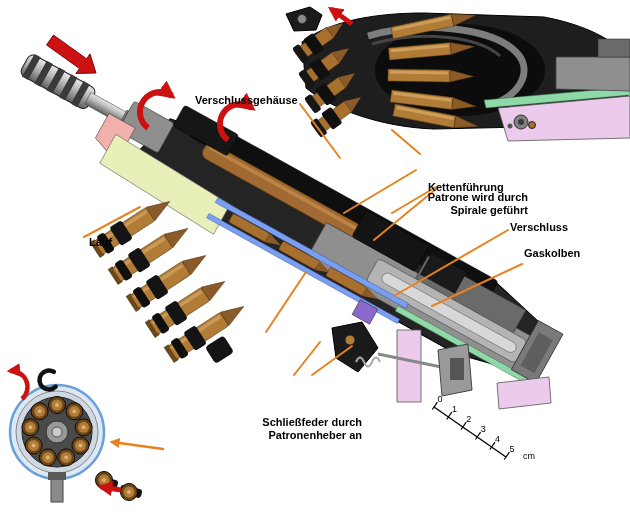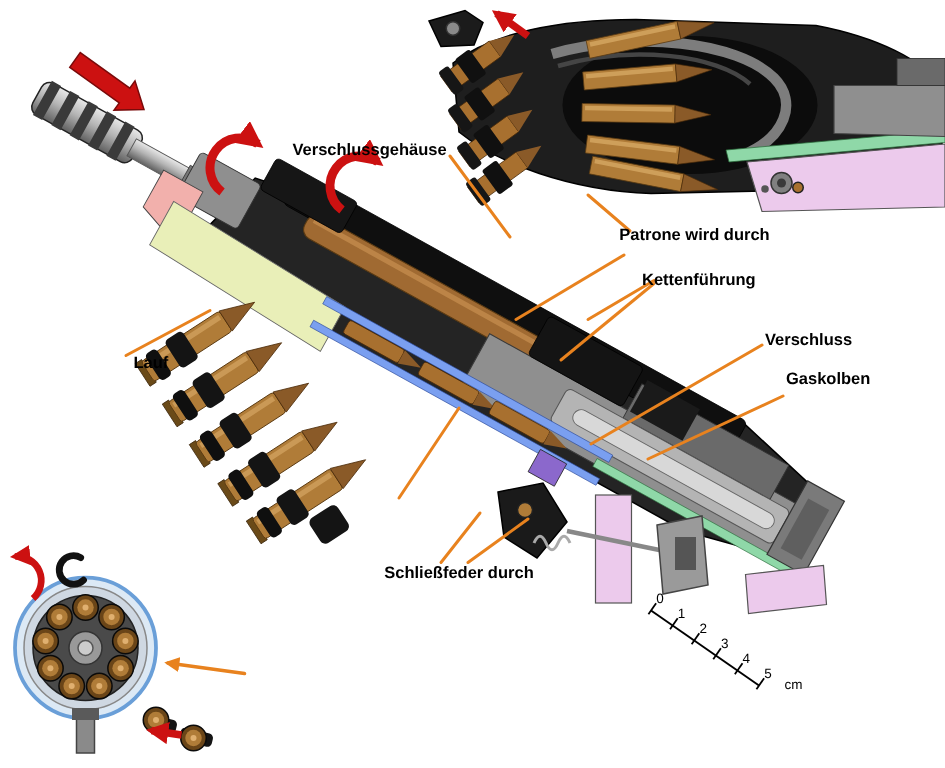--- a/index.html
+++ b/index.html
@@ -1,21 +1,21 @@
 <!DOCTYPE html>
 <html><head>
 <meta charset="utf-8">
 <style>
   * { margin:0; padding:0; box-sizing:border-box; }
   html,body { background:#fff; }
   body { font-family:"Liberation Sans", sans-serif; }
   .stage { position:relative; width:630px; height:512px; background:#fff; overflow:hidden; }
   .stage > svg.diagram { position:absolute; left:0; top:0; }
   .lbl { position:absolute; font-size:11px; font-weight:bold; color:#000; line-height:13px; white-space:nowrap; z-index:5; }
-  .lbl.center { text-align:center; white-space:normal; }
+  .lbl.center { text-align:right; white-space:normal;margin-top:40px; }
 </style>
 </head>
 <body>
 
 <div class="stage">
 
 <svg class="diagram" width="630" height="512" viewBox="0 0 630 512">
   <defs>
     <linearGradient id="gmetal" x1="0" y1="0" x2="0" y2="1">
       <stop offset="0" stop-color="#e9e9e9"></stop>
@@ -205,22 +205,24 @@
       <text x="497.6" y="442">4</text>
       <text x="512" y="452">5</text>
       <text x="523" y="459" text-anchor="start">cm</text>
     </g>
   </g>
 </svg>
 
   <div class="lbl" style="left:195px; top:94px;text-align:right;">Verschlussgehäuse</div>
   <div class="lbl center" style="left:398px; top:151px; width:130px;">
     <div>Patrone wird durch</div>
+    <div>Spirale geführt</div>
   </div>
   <div class="lbl" style="left:428px; top:181px;">Kettenführung</div>
   <div class="lbl" style="left:510px; top:221px;text-align:center;">Verschluss</div>
   <div class="lbl" style="left:524px; top:247px;">Gaskolben</div>
   <div class="lbl" style="left:57px; top:236px;padding-left:32px;">Lauf</div>
   <div class="lbl center" style="left:250px; top:376px; width:112px;">
     <div>Schließfeder durch</div>
+    <div>Patronenheber an</div>
   </div>
 
 </div>
 
 </body></html>

